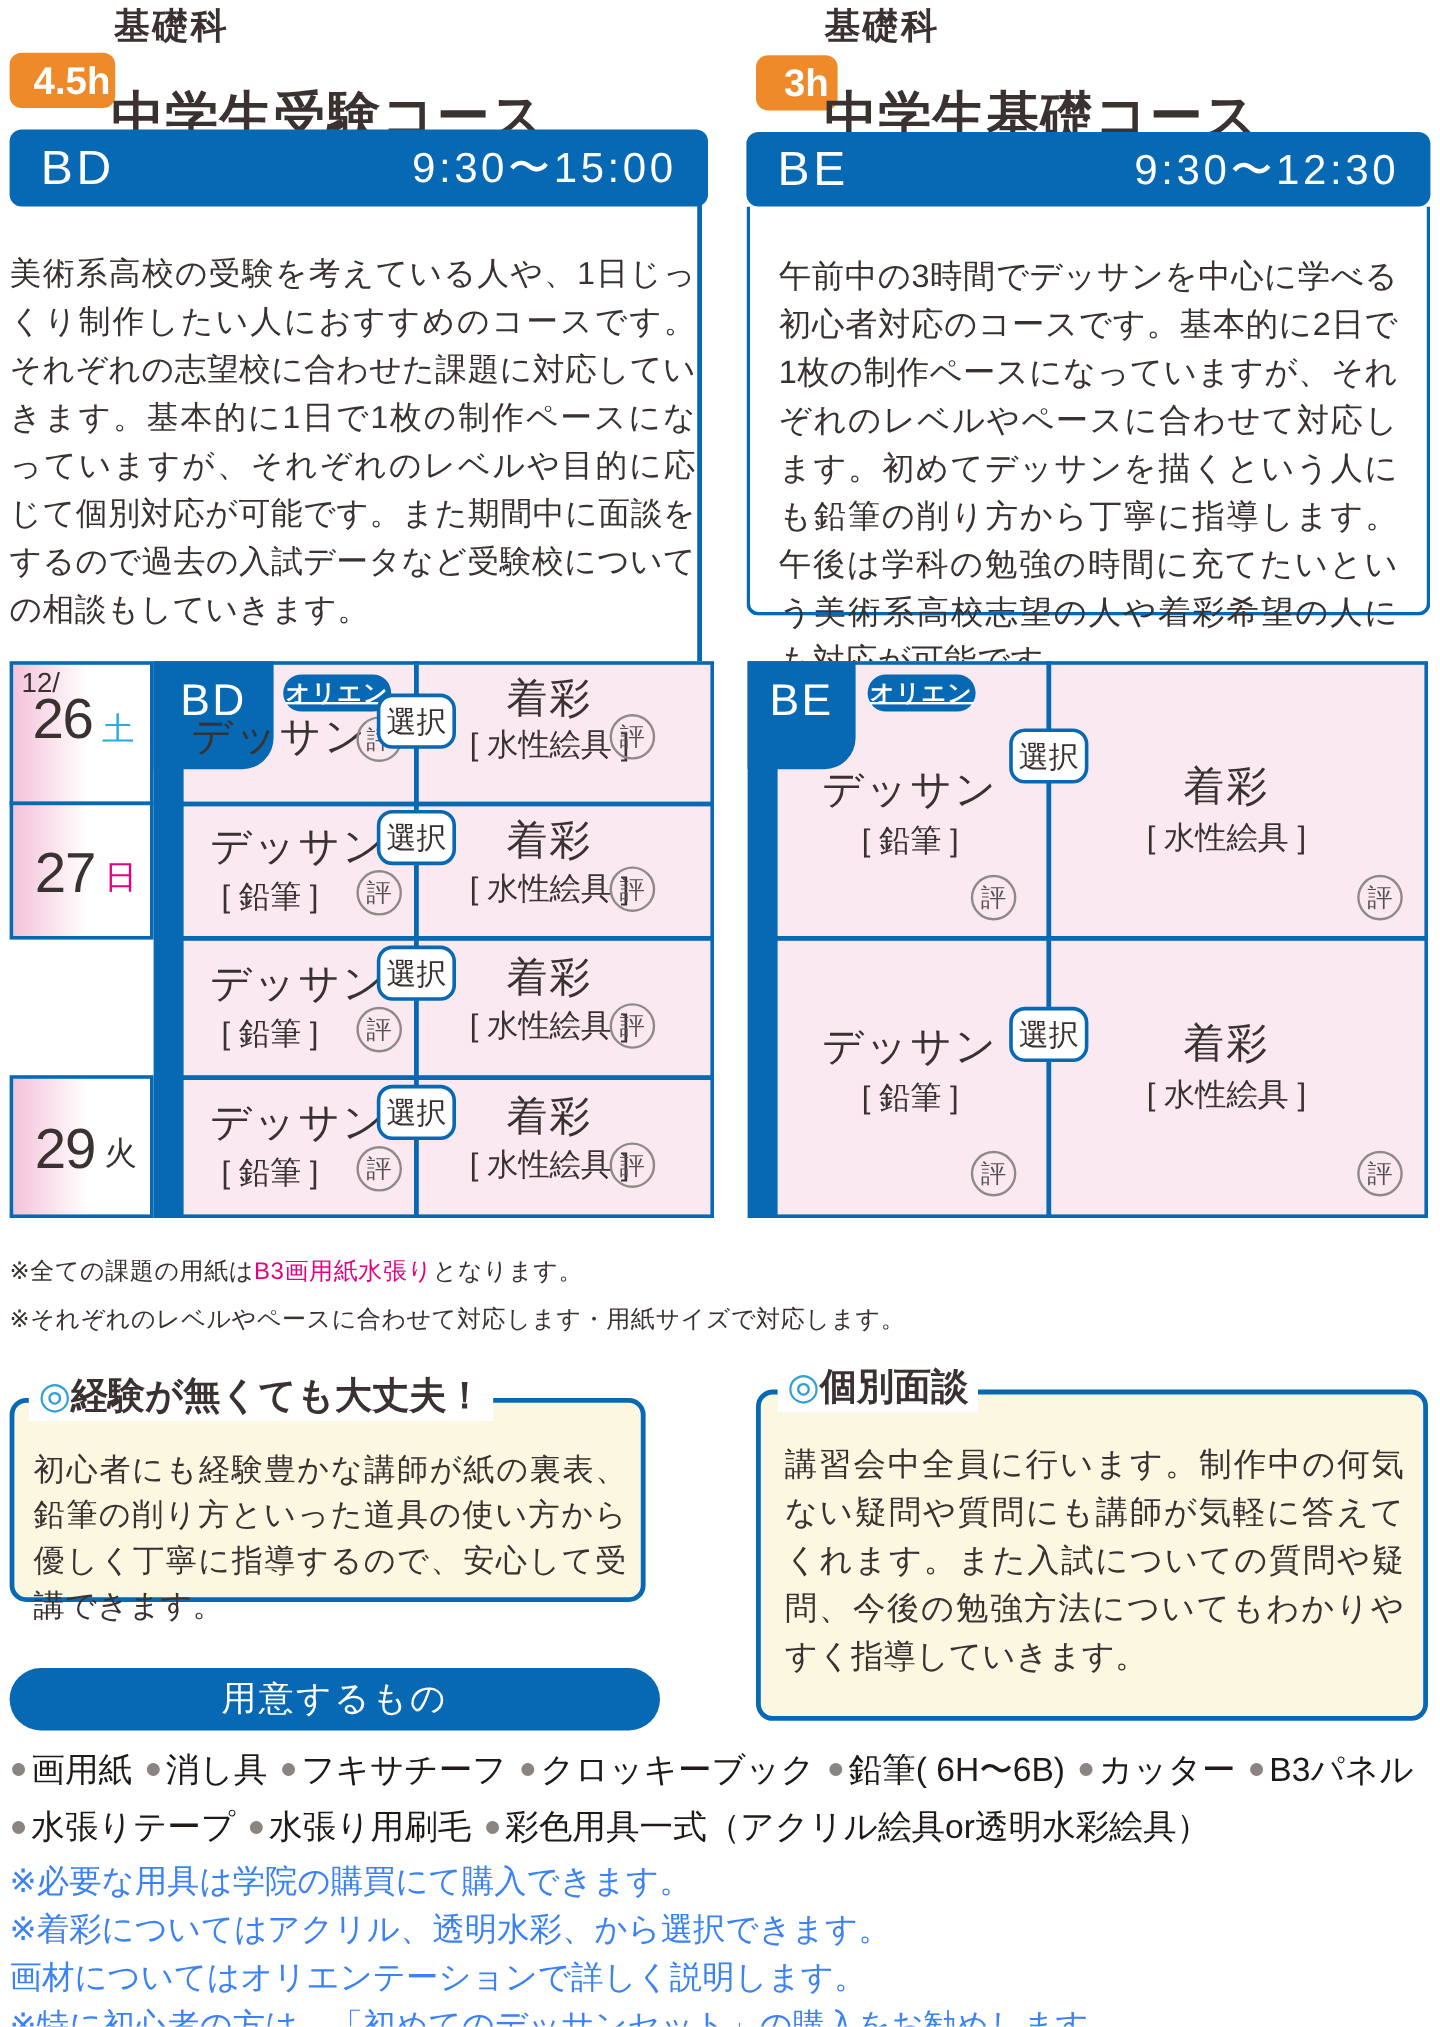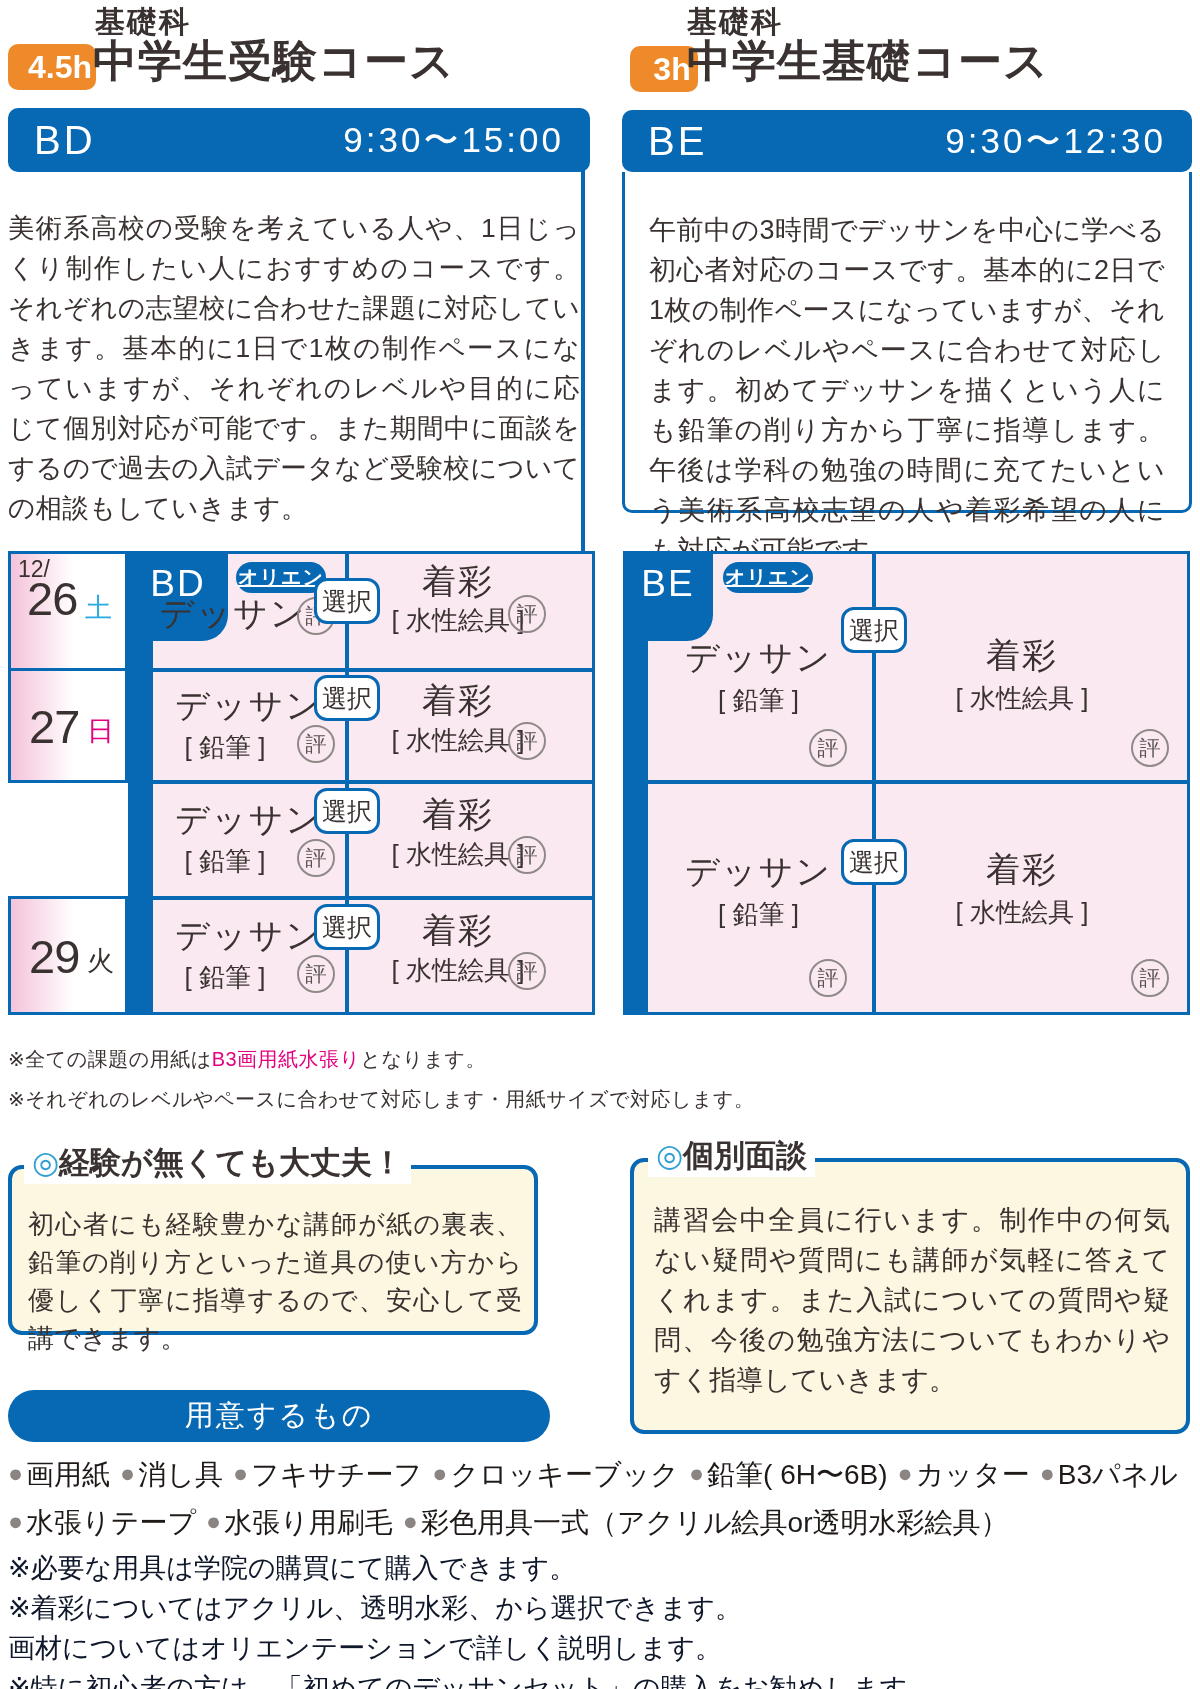--- a/index.html
+++ b/index.html
@@ -3,21 +3,21 @@
 <meta charset="utf-8">
 <style>
   html,body{margin:0;padding:0;background:#fff;}
   .page{position:relative;width:1200px;height:1689px;background:#fff;overflow:hidden;
         font-family:"Liberation Sans","DejaVu Sans",sans-serif;color:#3a3230;}
   .abs{position:absolute;}
   
   .cat{font-size:30px;font-weight:bold;letter-spacing:2px;}
   .hbadge{background:#ef8a2a;color:#fff;font-weight:bold;border-radius:10px;
           display:flex;align-items:center;justify-content:center;font-size:32px;padding-left:16px;}
-  .ctitle{font-size:44px;font-weight:bold;letter-spacing:1px;white-space:nowrap;}
+  .ctitle{font-size:44px;font-weight:bold;letter-spacing:1px;white-space:nowrap;margin-top:36px;}
   
   .bar{background:#0768b3;border-radius:10px;color:#fff;display:flex;align-items:center;
        justify-content:space-between;padding:0 26px;box-sizing:border-box;}
   .bar .code{font-size:40px;letter-spacing:3px;}
   .bar .time{font-size:35px;letter-spacing:3px;}
   
   .para{font-size:26.5px;line-height:40px;letter-spacing:0.3px;text-align:justify;color:#3a3230;margin-top:16px;}
   .vconn{background:#0768b3;}
   .rbox{border:3px solid #0768b3;border-top:none;border-radius:0 0 10px 10px;box-sizing:border-box;}
   
@@ -52,21 +52,21 @@
   .ibox{background:#fbf7e1;border:4px solid #0768b3;border-radius:14px;box-sizing:border-box;}
   .ibox-title{font-size:31px;font-weight:bold;background:#fff;padding:0 8px;white-space:nowrap;}
   .ibox-title .mark{color:#2f9fd6;font-weight:normal;}
   .ibox-body{font-size:26px;line-height:38px;text-align:justify;color:#3a3230;}
   
   .pill{background:#0768b3;color:#fff;border-radius:26px;display:flex;align-items:center;
         justify-content:center;font-size:29px;letter-spacing:2px;}
   .supplies{white-space:nowrap;font-size:28px;color:#1f1a18;}
   .sup-item{margin-right:10px;}
   .dot{color:#8a8482;font-size:25px;margin-right:3px;vertical-align:2px;}
-  .bnotes div{font-size:27px;line-height:40px;white-space:nowrap;color:#0f172a;}
+  .bnotes div{font-size:27px;line-height:40px;white-space:nowrap;color:#3b82f6;}
 </style>
 </head>
 <body>
 
 <div class="page">
 
   <div class="abs cat" style="left:95px;top:2px">基礎科</div>
   <div class="abs hbadge" style="left:8px;top:44px;width:72px;height:46px">4.5h</div>
   <div class="abs ctitle" style="left:93px;top:32px">中学生受験コース</div>
 

